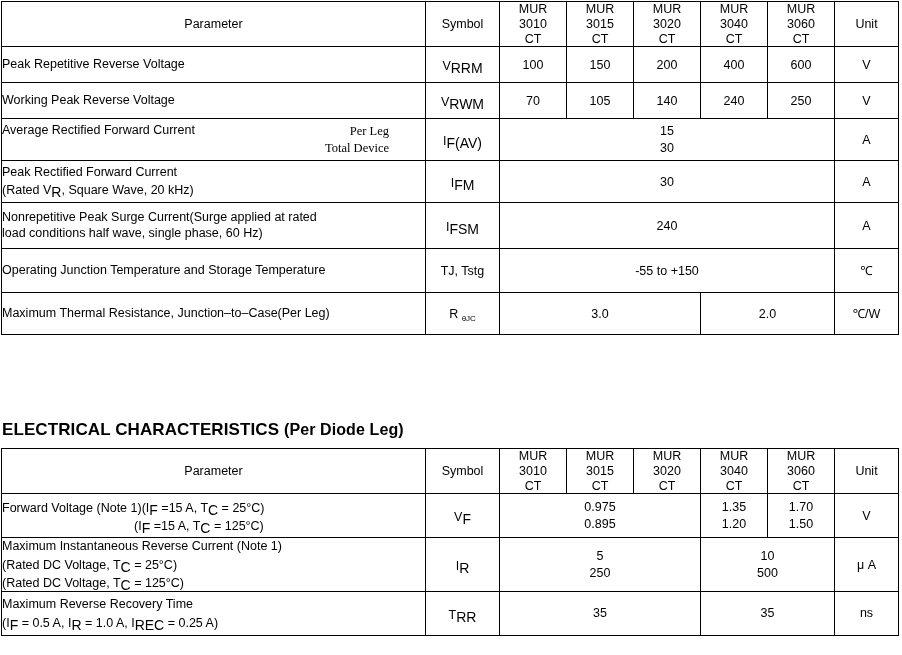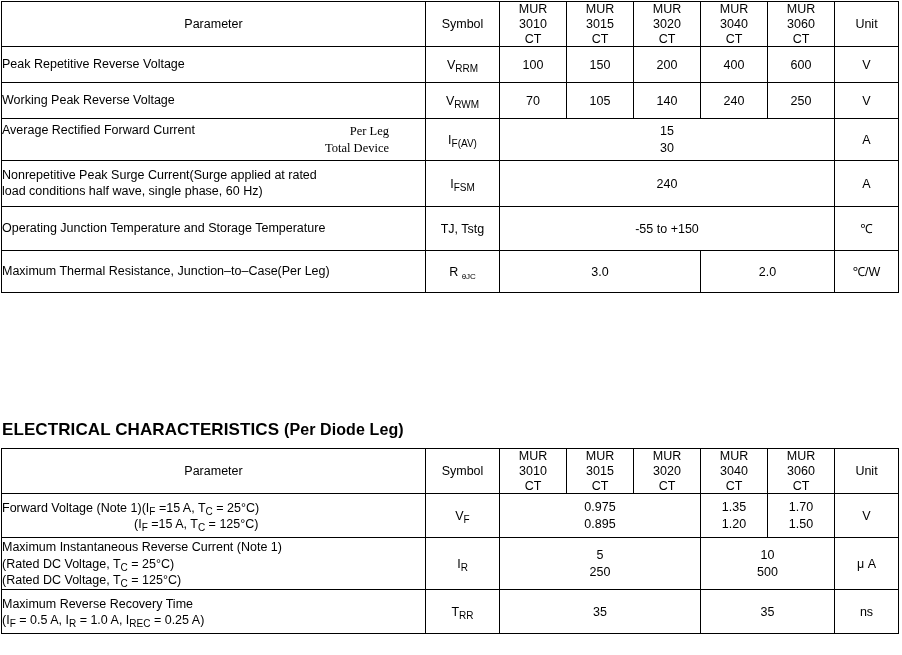--- a/index.html
+++ b/index.html
@@ -32,21 +32,21 @@
     padding:4px 2px;
   }
   .param{
     text-align:left;
     padding:5px 8px;
     font-size:12.5px;
     line-height:1.25;
   }
   .ctr{text-align:center;font-size:12.5px;line-height:1.3;padding:4px 2px;}
   .sym{text-align:center;font-size:12.5px;padding:4px 2px;}
-  sub{font-size:10px;vertical-align:baseline;position:relative;top:3px;}
+  sub{font-size:14px;vertical-align:baseline;position:relative;top:3px;}
   .sub-sm{font-size:8px;}
   .two-line{line-height:1.35;}
   .tight{line-height:1.3;}
 
   .legrow{display:flex;justify-content:space-between;align-items:flex-start;}
   .legrow .left{flex:0 0 auto;}
   .legrow .right{flex:0 0 auto;text-align:right;padding-right:36px;line-height:1.35;font-family:Liberation Serif, serif;}
 
   h2.sectitle{
     font-size:17px;
@@ -159,20 +159,29 @@
           </div>
         </td>
         <td class="sym"><span>I</span><sub>F(AV)</sub></td>
         <td class="ctr two-line" colspan="5">
           <div>15</div>
           <div>30</div>
         </td>
         <td class="ctr">A</td>
       </tr>
 
+      <tr style="height:42px;">
+        <td class="param">
+          <div>Peak Rectified Forward Current</div>
+          <div><span>(Rated V</span><sub>R</sub><span>, Square Wave, 20 kHz)</span></div>
+        </td>
+        <td class="sym"><span>I</span><sub>FM</sub></td>
+        <td class="ctr" colspan="5">30</td>
+        <td class="ctr">A</td>
+      </tr>
 
       <tr style="height:46px;">
         <td class="param">
           <div>Nonrepetitive Peak Surge Current(Surge applied at rated</div>
           <div>load conditions half wave, single phase, 60 Hz)</div>
         </td>
         <td class="sym"><span>I</span><sub>FSM</sub></td>
         <td class="ctr" colspan="5">240</td>
         <td class="ctr">A</td>
       </tr>

